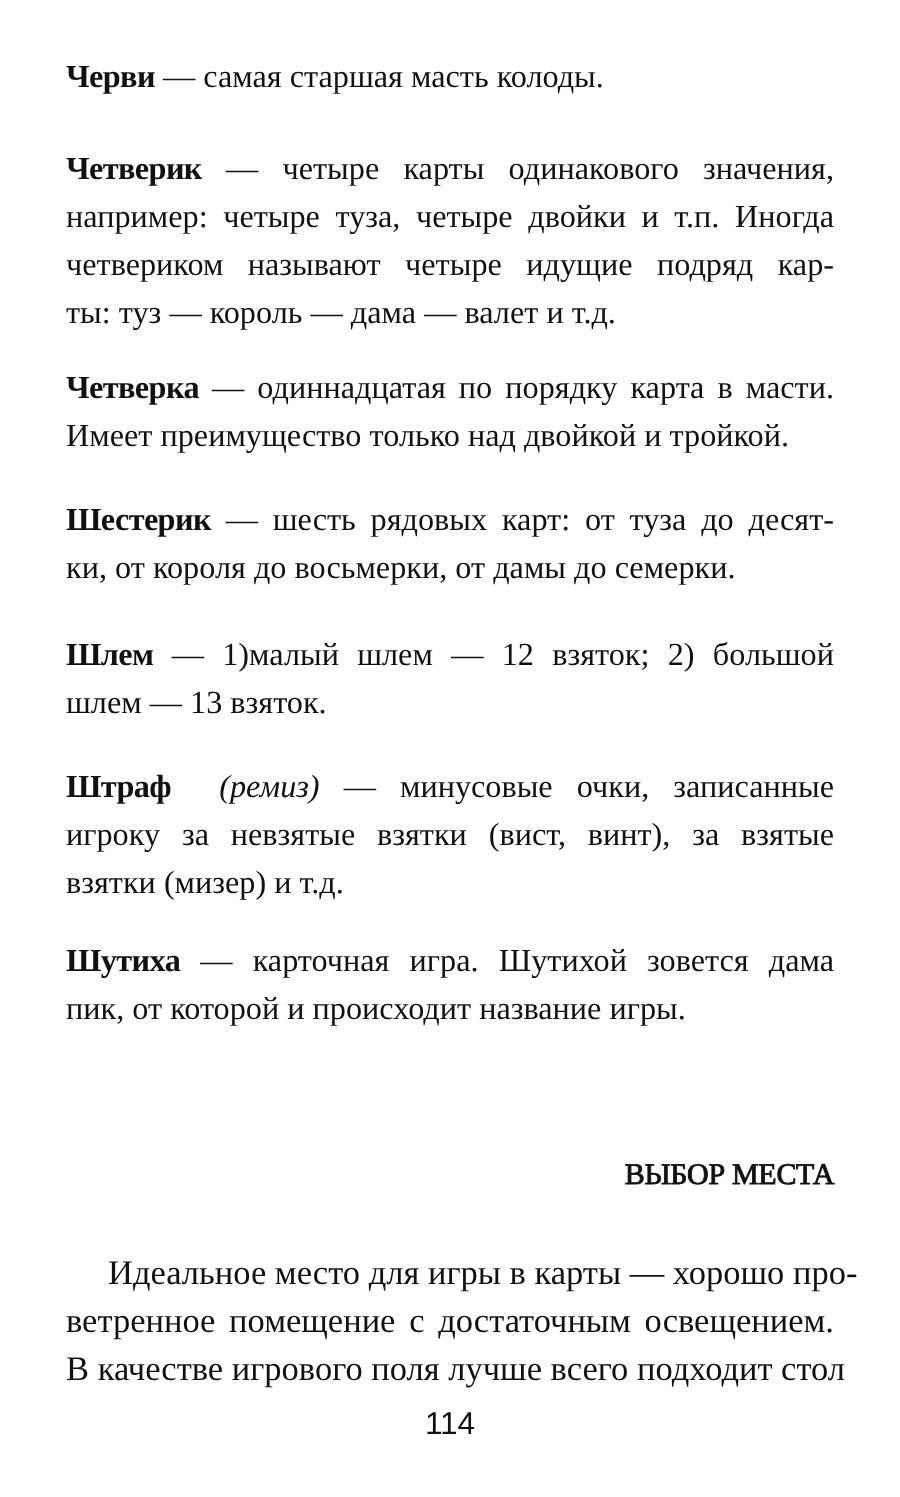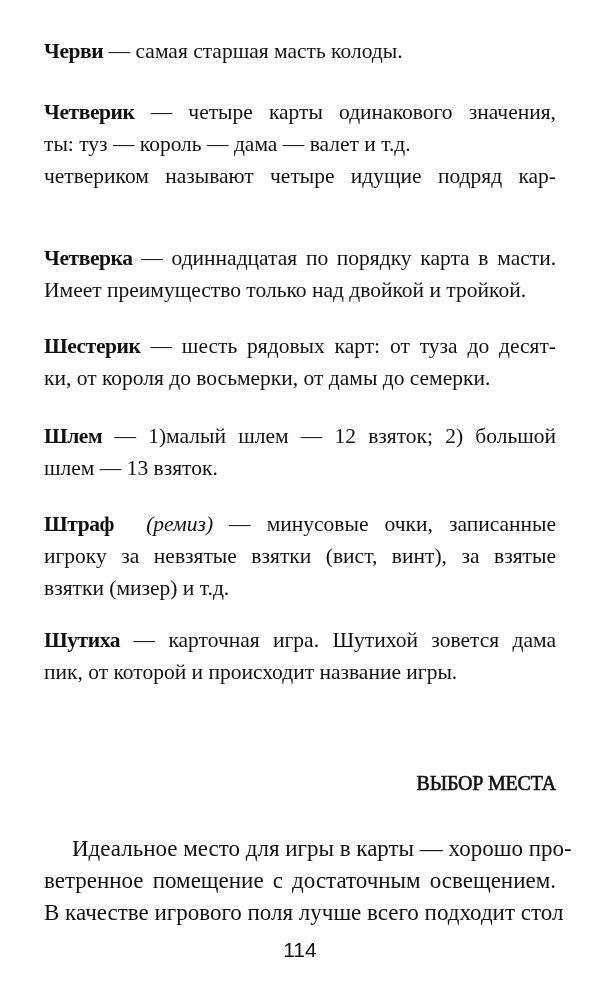--- a/index.html
+++ b/index.html
@@ -19,22 +19,23 @@
 <body>
 
 <div class="page">
 
   <div class="entry" style="top:35px;">
     <span class="line last"><span class="term">Черви</span> <span>— самая старшая масть колоды.</span></span>
   </div>
 
   <div class="entry" style="top:96px;">
     <span class="line"><span class="term">Четверик</span> <span>— четыре карты одинакового значения,</span></span>
+    <span class="line">например: четыре туза, четыре двойки и т.п. Иногда</span>
+    <span class="line">четвериком называют четыре идущие подряд кар-</span>
     <span class="line last">ты: туз — король — дама — валет и т.д.</span>
-    <span class="line">четвериком называют четыре идущие подряд кар-</span>
   </div>
 
   <div class="entry" style="top:242px;">
     <span class="line"><span class="term">Четверка</span> <span>— одиннадцатая по порядку карта в масти.</span></span>
     <span class="line last">Имеет преимущество только над двойкой и тройкой.</span>
   </div>
 
   <div class="entry" style="top:330px;">
     <span class="line"><span class="term">Шестерик</span> <span>— шесть рядовых карт: от туза до десят-</span></span>
     <span class="line last">ки, от короля до восьмерки, от дамы до семерки.</span>

